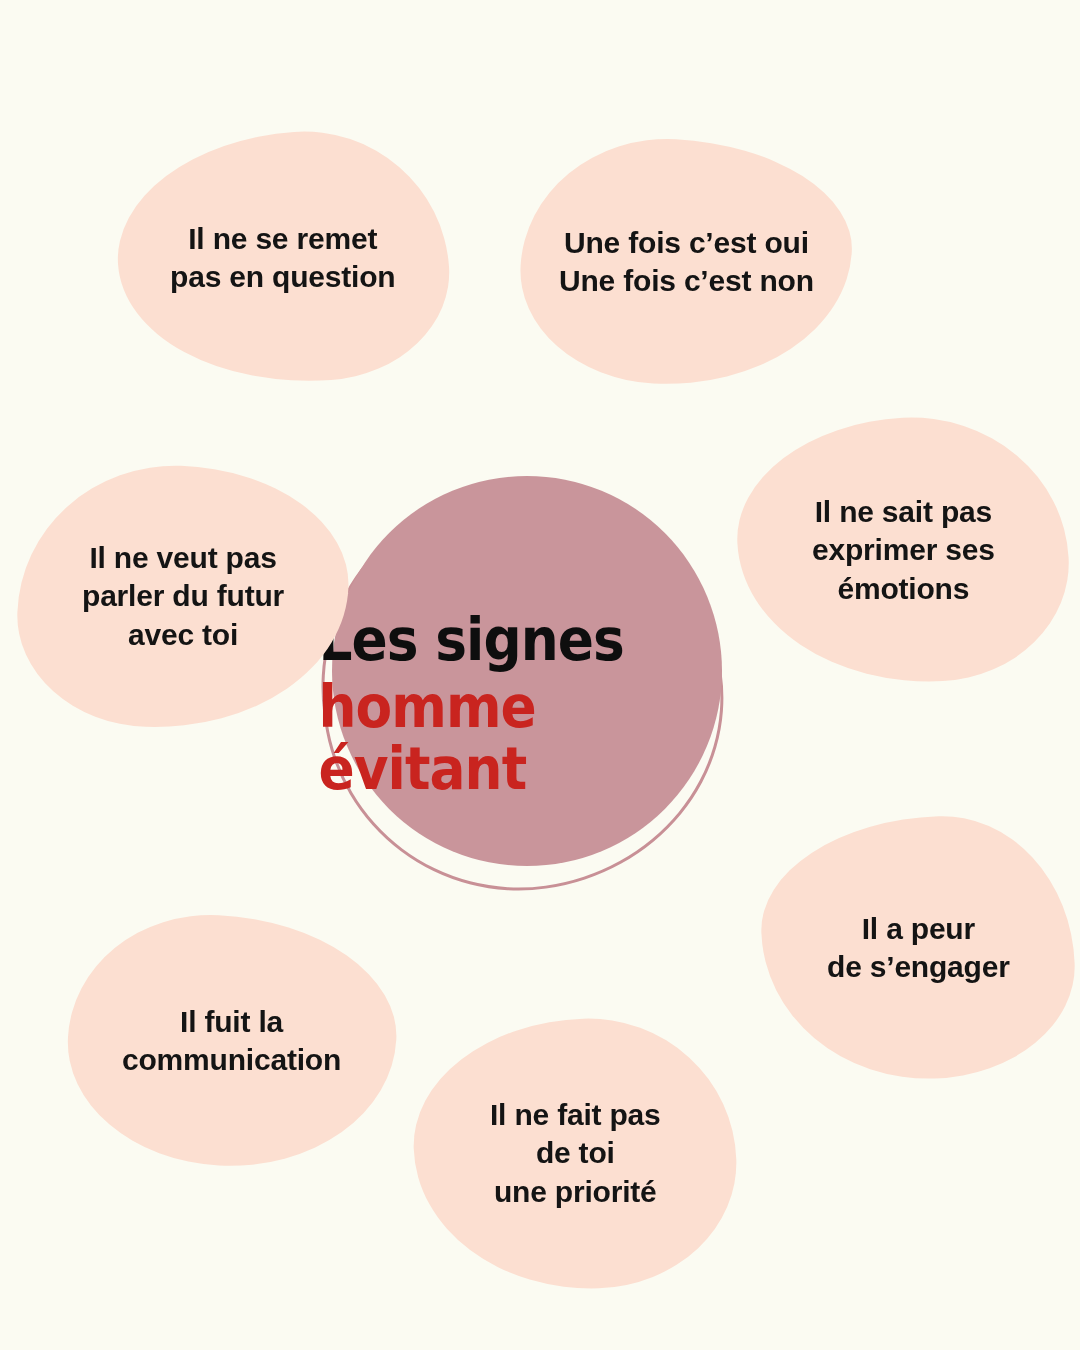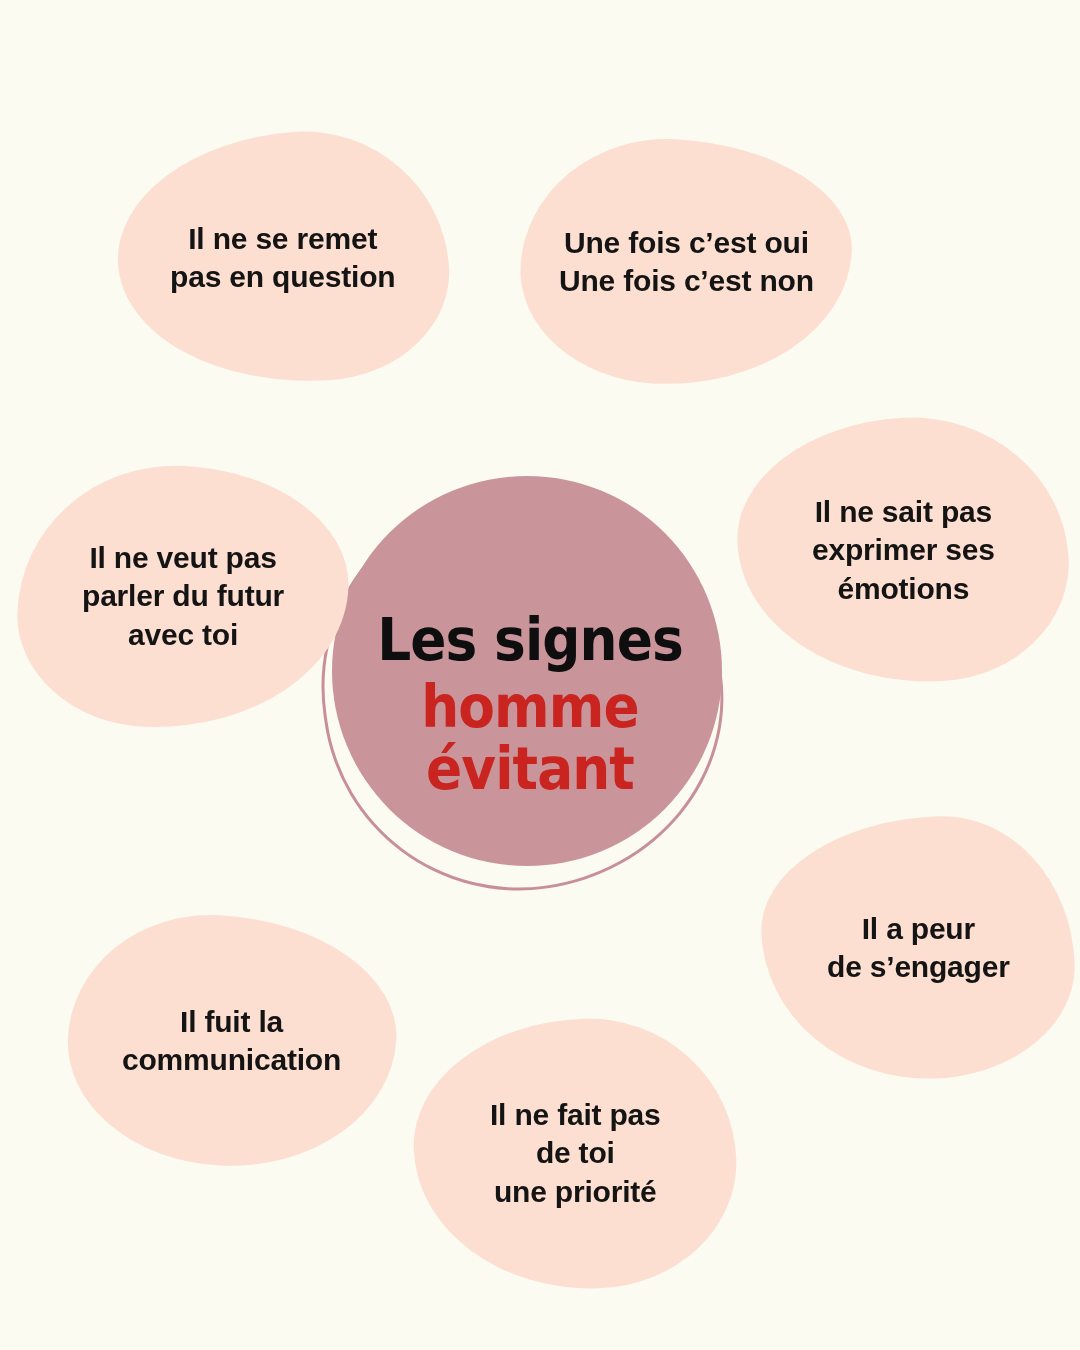--- a/index.html
+++ b/index.html
@@ -48,21 +48,21 @@
     width: 390px;
     height: 390px;
     background: #c9959b;
     border-radius: 50%;
   }
   .center-text {
     position: absolute;
     left: 0;
     top: 150px;
     width: 460px;
-    text-align: center;
+    text-align: left;
     line-height: 1.06;
   }
   .title-top {
     display: block;
     font-family: "DejaVu Sans", sans-serif;
     font-weight: bold;
     font-size: 58px;
     letter-spacing: -1px;
     color: #0e0e0e;
     transform: scaleX(0.92);

